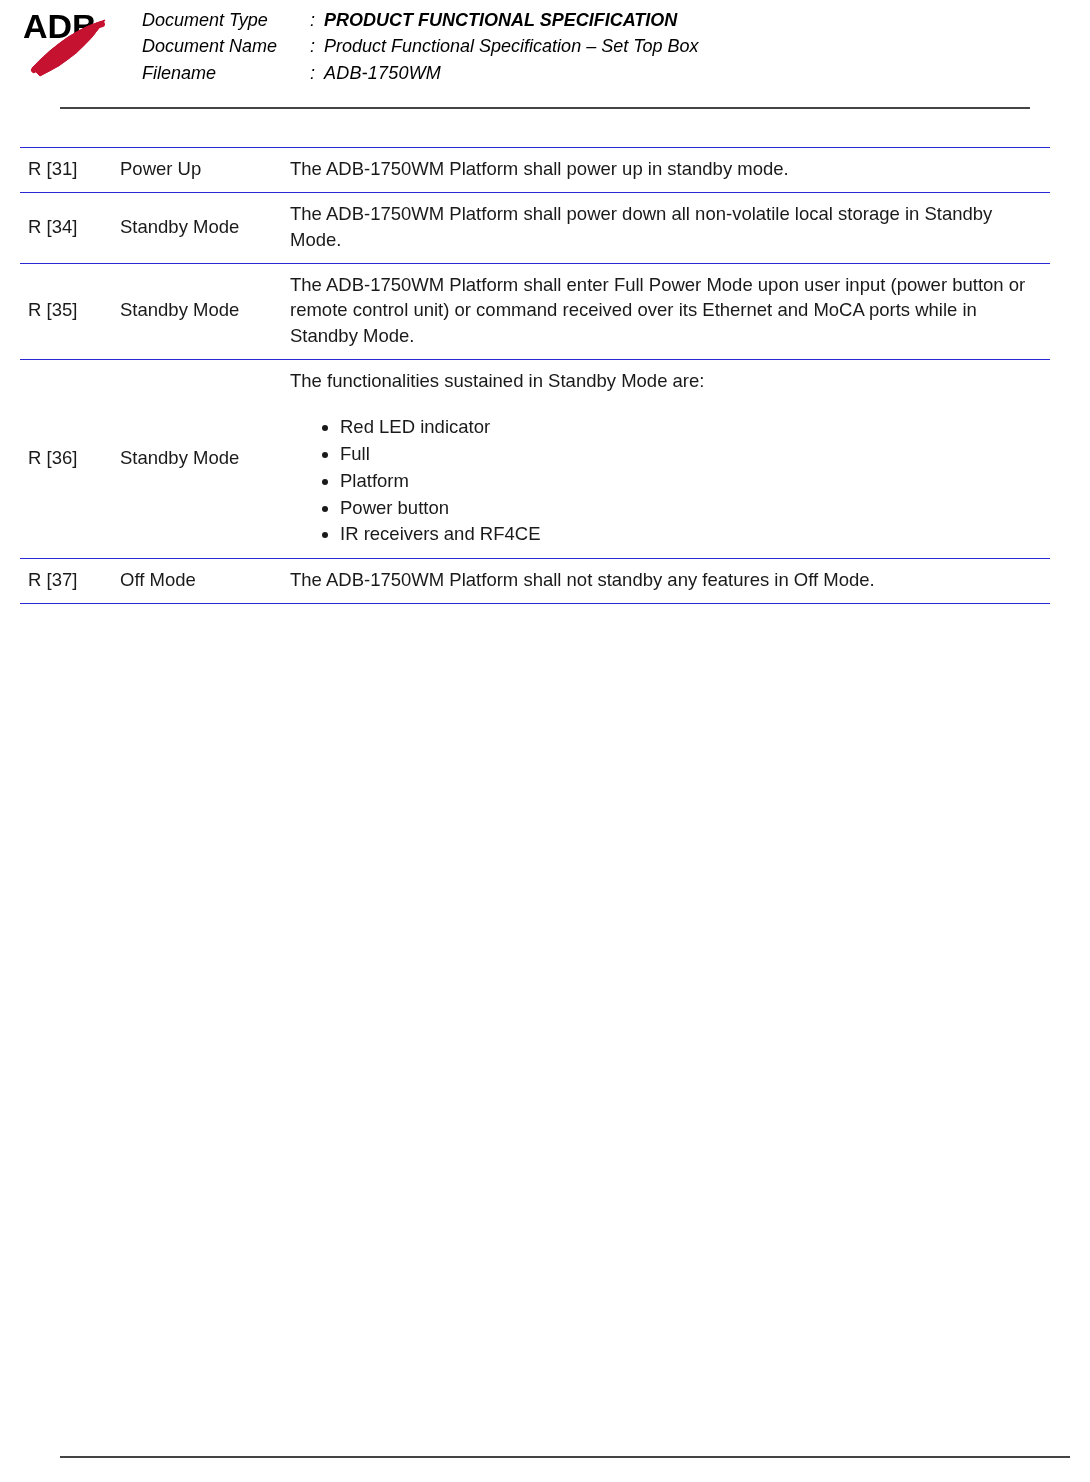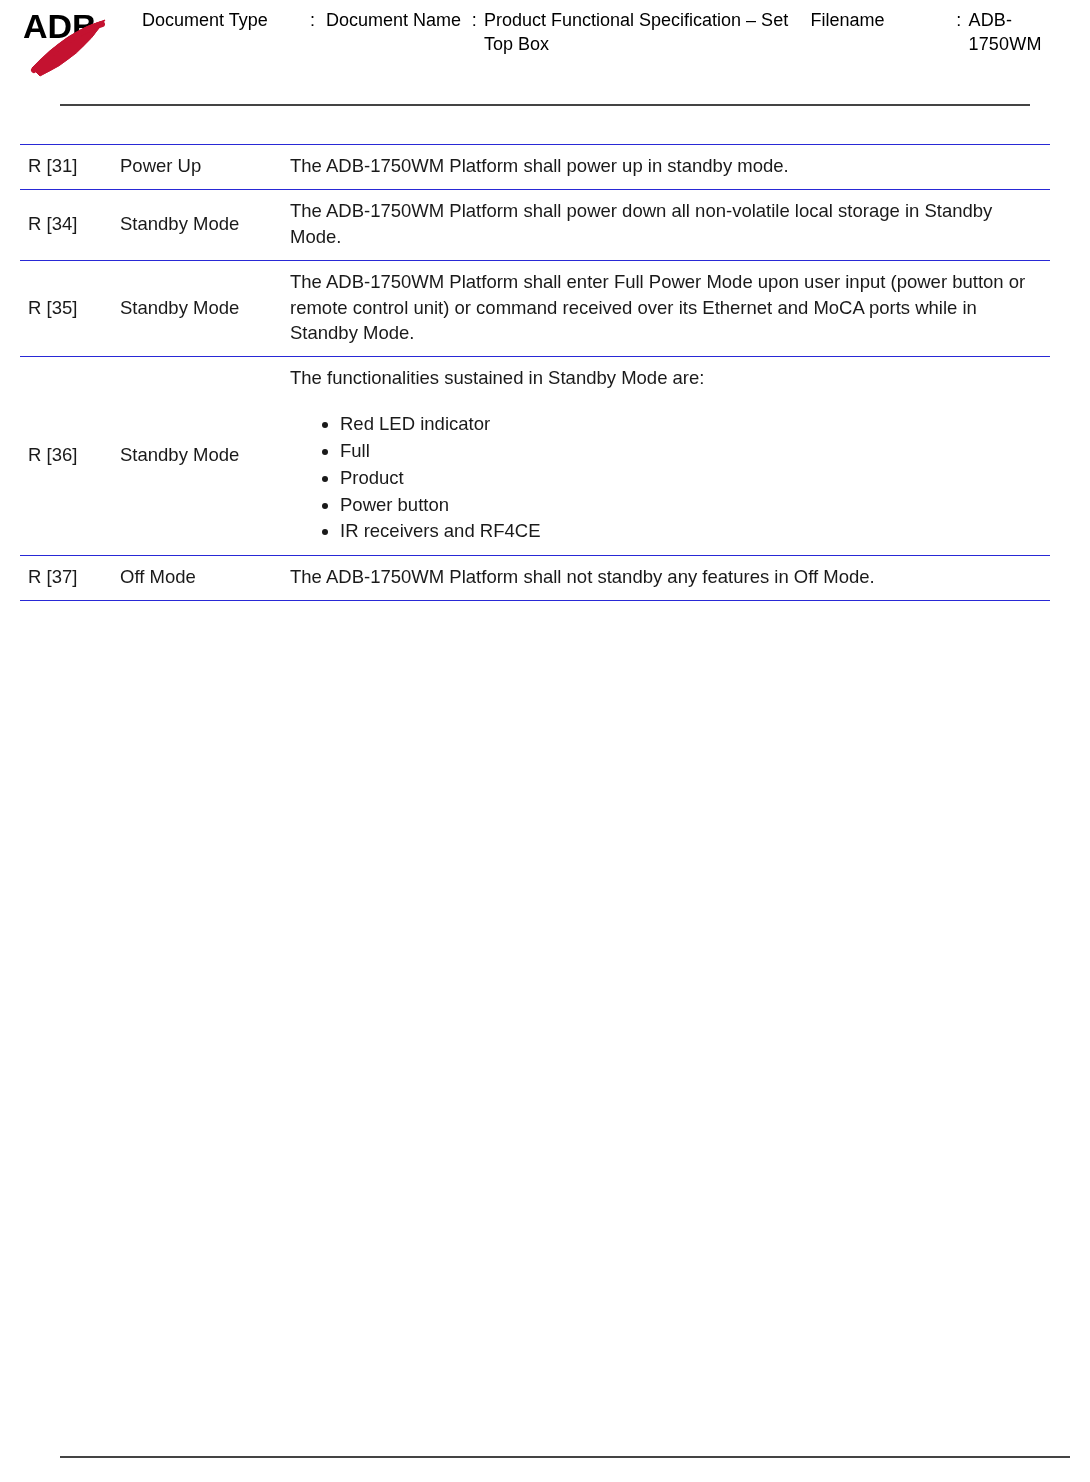--- a/index.html
+++ b/index.html
@@ -19,24 +19,25 @@
     }
     .logo {
       width: 96px;
       height: 74px;
       position: relative;
       flex-shrink: 0;
     }
     .logo svg { width: 100%; height: 100%; }
     .meta {
       display: flex;
-      flex-direction: row;
+      flex-direction: column;
       gap: 2px;
       font-size: 18px;
       line-height: 1.35;
+      font-style: italic;
     }
     .meta-row { display: flex; }
     .meta-label { width: 168px; }
     .meta-colon { width: 14px; }
     .meta-value { }
     .meta-value.bold { font-weight: 700; }
     .meta-value.fn { letter-spacing: 0.2px; }
     .header-rule {
       border: none;
       border-top: 2px solid #444;
@@ -88,20 +89,21 @@
     <svg viewBox="0 0 96 74">
       <text x="3" y="30" font-family="Arial Black, Arial" font-size="34" font-weight="900" fill="#000">ADB</text>
       <path d="M 12 60 Q 48 22 85 12 Q 60 50 20 68 Z" fill="#c41230" stroke="#c41230" stroke-width="1"></path>
       <path d="M 14 62 Q 48 26 82 16" fill="none" stroke="#c41230" stroke-width="6" stroke-linecap="round"></path>
     </svg>
   </div>
   <div class="meta">
     <div class="meta-row">
       <span class="meta-label">Document Type</span>
       <span class="meta-colon">:</span>
+      <span class="meta-value bold">PRODUCT FUNCTIONAL SPECIFICATION</span>
     </div>
     <div class="meta-row">
       <span class="meta-label">Document Name</span>
       <span class="meta-colon">:</span>
       <span class="meta-value">Product Functional Specification – Set Top Box</span>
     </div>
     <div class="meta-row">
       <span class="meta-label">Filename</span>
       <span class="meta-colon">:</span>
       <span class="meta-value fn">ADB-1750WM</span>
@@ -130,21 +132,21 @@
           <td class="col-desc">The ADB-1750WM Platform shall enter Full Power Mode upon user input (power button or remote control unit) or command received over its Ethernet and MoCA ports while in Standby Mode.</td>
         </tr>
         <tr>
           <td class="col-id">R [36]</td>
           <td class="col-cat">Standby Mode</td>
           <td class="col-desc">
             <div>The functionalities sustained in Standby Mode are:</div>
             <ul>
               <li>Red LED indicator</li>
               <li>Full</li>
-              <li>Product</li>
+              <li>Platform</li>
               <li>Power button</li>
               <li>IR receivers and RF4CE</li>
             </ul>
           </td>
         </tr>
         <tr>
           <td class="col-id">R [37]</td>
           <td class="col-cat">Off Mode</td>
           <td class="col-desc">The ADB-1750WM Platform shall not standby any features in Off Mode.</td>
         </tr>

